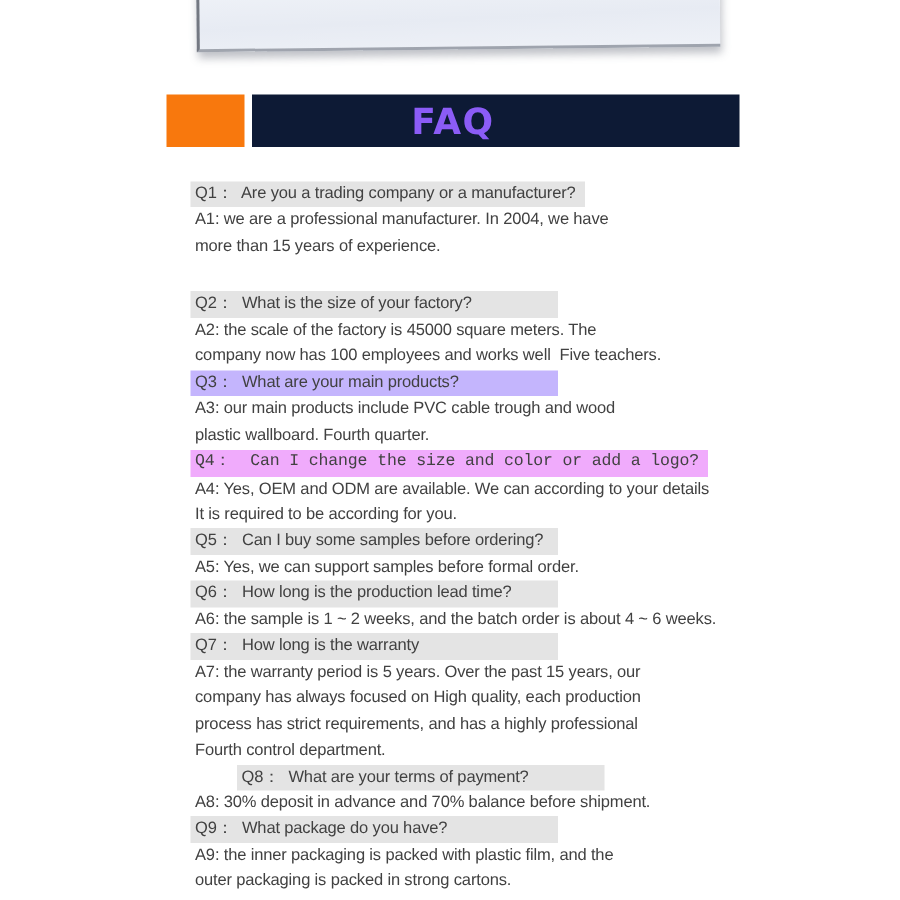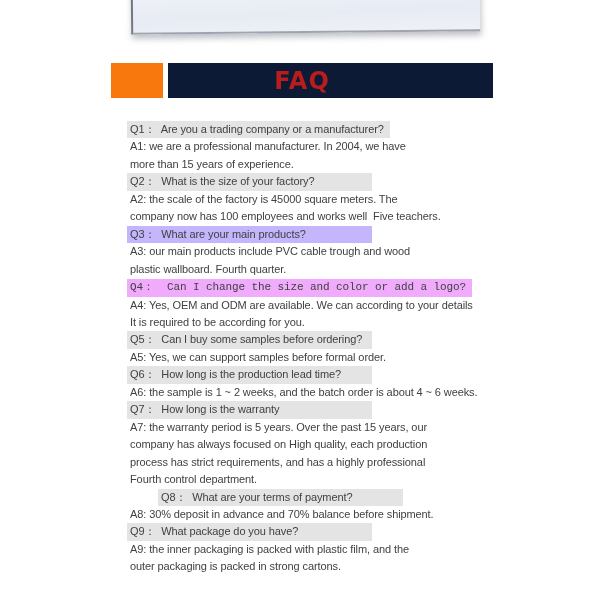--- a/index.html
+++ b/index.html
@@ -45,32 +45,32 @@
 </head>
 <body>
 
 <div class="page">
 
   <div class="product-photo"></div>
 
   <div class="banner">
     <div class="banner-orange" style="background: rgb(248, 120, 13);"></div>
     <div class="banner-navy" style="background: rgb(13, 26, 53);"></div>
-    <div class="banner-title" style="color: #b91c1c;">FAQ</div>
+    <div class="banner-title" style="color: #8b5cf6;">FAQ</div>
   </div>
 
   <div class="faq" style="color: rgb(65, 65, 65);">
   <div class="qa">
     <div class="q-line"><span class="q-hl" style="background: rgb(228, 228, 228); text-align: right;">Q1：  Are you a trading company or a manufacturer?</span></div>
   <div class="a-line">A1: we are a professional manufacturer. In 2004, we have</div>
         <div class="a-line">more than 15 years of experience.</div>
       </div>
 
   <div class="qa">
-    <div class="q-line"><span class="q-hl" style="background: rgb(228, 228, 228);">Q2：  What is the size of your factory?</span></div>
+    <div class="q-line"><span class="q-hl" style="background: rgb(228, 228, 228); margin-top: 21px;">Q2：  What is the size of your factory?</span></div>
   <div class="a-line">A2: the scale of the factory is 45000 square meters. The</div>
         <div class="a-line">company now has 100 employees and works well  Five teachers.</div>
       </div>
 
   <div class="qa">
     <div class="q-line"><span class="q-hl" style="background: #c4b5fd;">Q3：  What are your main products?</span></div>
   <div class="a-line">A3: our main products include PVC cable trough and wood</div>
         <div class="a-line">plastic wallboard. Fourth quarter.</div>
       </div>
 

